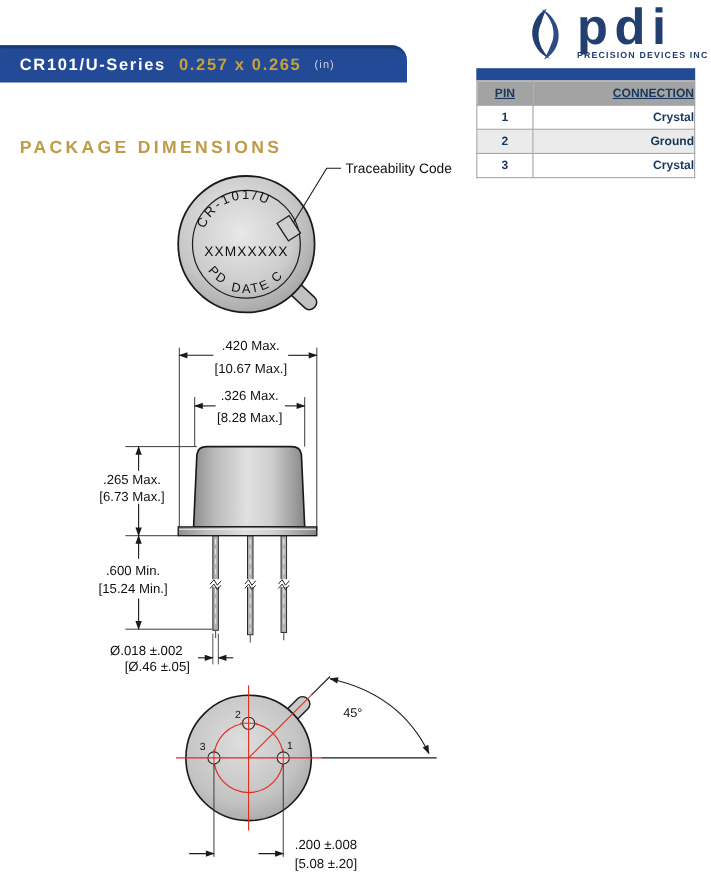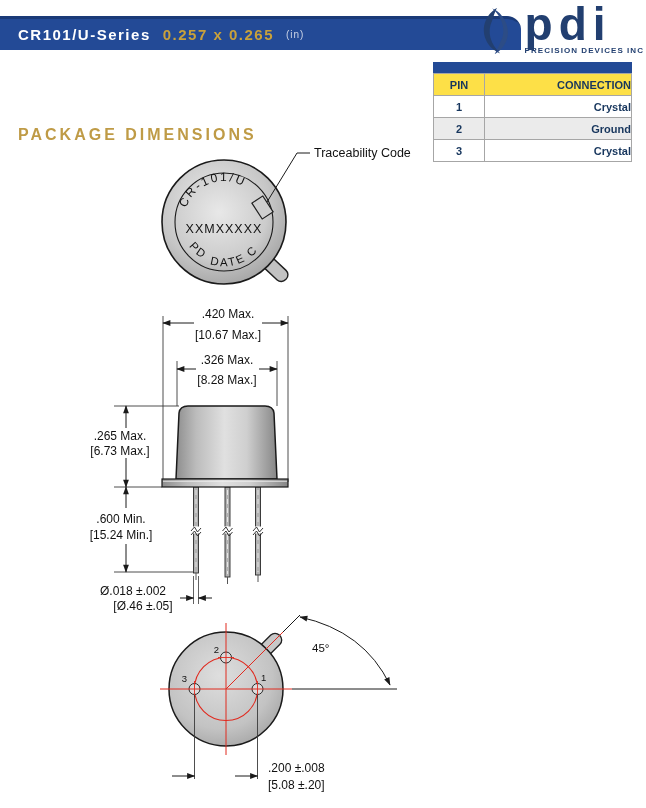--- a/index.html
+++ b/index.html
@@ -1,19 +1,19 @@
 <!DOCTYPE html>
 <html><head>
 <meta charset="utf-8">
 <style>
   html,body{margin:0;padding:0;background:#ffffff;}
   #page{position:relative;width:646px;height:808px;background:#ffffff;overflow:hidden;
         font-family:"Liberation Sans",sans-serif;}
   
-  .header-bar{position:absolute;left:0;top:16px;width:521px;height:34px;
+  .header-bar{position:absolute;left:0;top:41px;width:370px;height:34px;
       background:#234a96;border-top:3px solid #1a3a78;border-radius:0 14px 0 0;
       display:flex;align-items:center;gap:12px;padding-left:18px;box-sizing:border-box;}
   .hdr-title{color:#ffffff;font-weight:bold;font-size:15px;letter-spacing:1.5px;}
   .hdr-size{color:#c9a13b;font-weight:bold;font-size:15px;letter-spacing:1.5px;}
   .hdr-unit{color:#ccd4e6;font-size:10px;letter-spacing:1px;}
   
   .logo{position:absolute;top:2px;right:2px;display:flex;align-items:flex-start;}
   .logo-text{display:flex;flex-direction:column;margin-left:4px;}
   .logo-word{color:#223f70;font-weight:800;font-size:46px;line-height:44px;letter-spacing:6px;}
   .logo-tag{color:#223f70;font-weight:bold;font-size:8px;letter-spacing:1.05px;margin-top:0px;}
@@ -21,21 +21,21 @@
   .section-title{position:absolute;left:18px;top:85px;color:#bf9b46;font-weight:bold;
       font-size:16px;letter-spacing:3px;margin-top:41px;}
   
   .pin-table{position:absolute;left:433px;top:62px;width:199px;}
   .pin-table-topbar{height:11px;background:#234a96;}
   .pin-table table{border-collapse:collapse;width:100%;font-size:11px;font-weight:bold;
       color:#17365d;table-layout:fixed;}
   .pin-table th,.pin-table td{border:1px solid #a6a6a6;height:21px;padding:0;}
   .pin-table .c-pin{width:50px;text-align:center;}
   .pin-table .c-conn{text-align:right;padding-left:14px;}
-  .pin-table thead tr{background:#fde047;}
+  .pin-table thead tr{background:#a3a3a3;text-decoration:underline;}
   .pin-table tbody tr:nth-child(2){background:#ebebeb;}
   
   svg text{font-family:"Liberation Sans",sans-serif;fill:#111111;}
   .dim{font-size:12px;}
   .small{font-size:9.5px;}
 </style>
 </head>
 <body>
 
 <div id="page">

